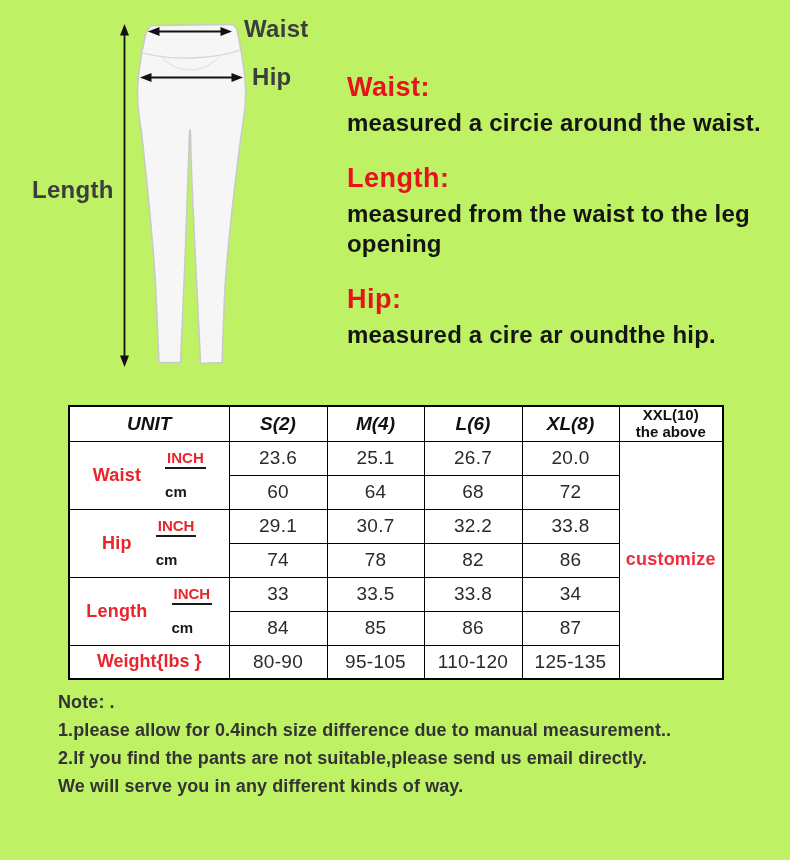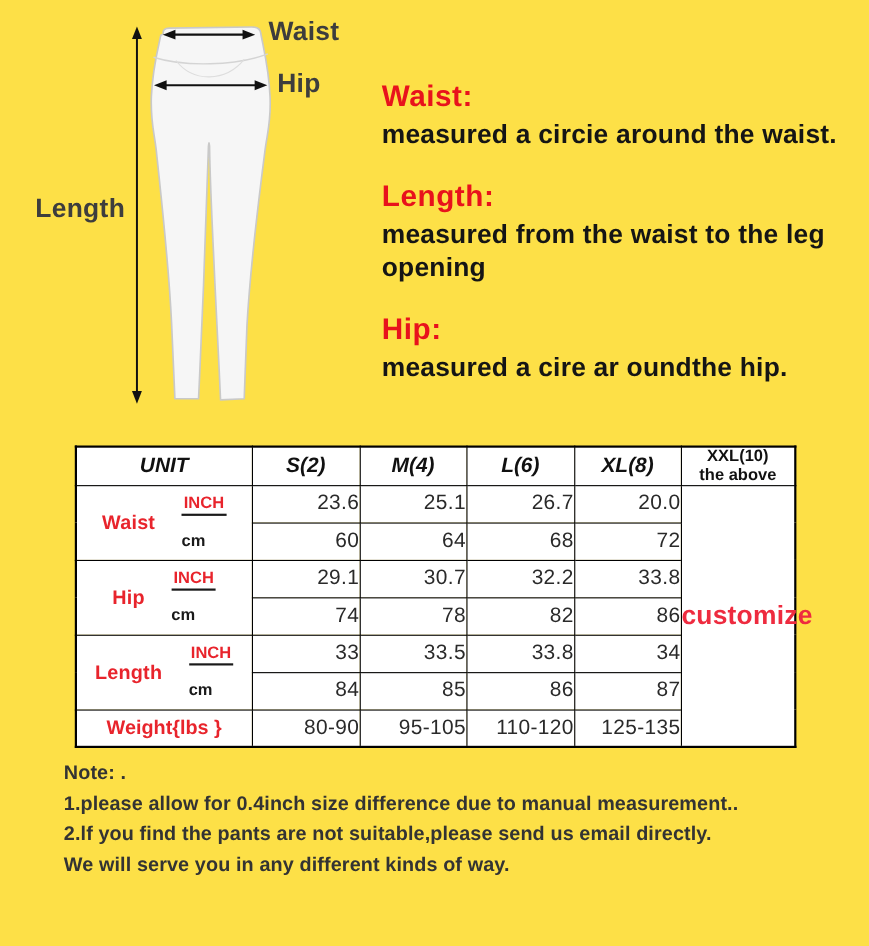--- a/index.html
+++ b/index.html
@@ -1,21 +1,21 @@
 <!DOCTYPE html>
 <html><head>
 <meta charset="utf-8">
 <style>
   * { margin: 0; padding: 0; box-sizing: border-box; }
   html, body { background: #ffffff; }
   body {
     font-family: "Liberation Sans", "DejaVu Sans", sans-serif;
     width: 790px; height: 860px; position: relative; overflow: hidden;
   }
-  .canvas { position: absolute; left: 0; top: 0; width: 790px; height: 860px; background: #fde047; }
+  .canvas { position: absolute; left: 0; top: 0; width: 790px; height: 860px; background: #bef264; }
 
   
   .diagram-svg { position: absolute; left: 0; top: 0; width: 330px; height: 400px; }
   .dlabel {
     position: absolute; color: #3d3d3d; font-weight: bold; font-size: 24px;
     letter-spacing: 0.3px; white-space: nowrap;
   }
   .dlabel.waist  { left: 244px; top: 15px; }
   .dlabel.hip    { left: 252px; top: 63px; }
   .dlabel.length { left: 32px;  top: 176px; }
@@ -38,29 +38,29 @@
     border-collapse: collapse; table-layout: fixed; width: 654px;
     border: 2px solid #000;
   }
   .size-table th, .size-table td {
     border: 1px solid #000; text-align: center; vertical-align: middle;
     padding: 0; background: #fff;
   }
   .size-table tr { height: 34px; }
   th.col-head { font-size: 19px; font-weight: bold; color: #111; font-style: italic; }
   th.col-head-xxl { font-size: 15px; font-weight: bold; color: #111; line-height: 1.12; }
-  td.value-cell { font-size: 19px; font-weight: normal; color: #2a2a2a; letter-spacing: 0.3px; text-align: right; }
+  td.value-cell { font-size: 19px; font-weight: normal; color: #2a2a2a; letter-spacing: 0.3px; }
   td.label-cell { }
   .label-wrap { display: flex; align-items: center; justify-content: center; gap: 24px; }
   .row-label { color: #e8242c; font-size: 18px; font-weight: bold; letter-spacing: 0.2px; }
   .frac { display: inline-flex; flex-direction: column; align-items: flex-start; line-height: 1.1; }
   .frac .inch { color: #e8242c; font-size: 15px; font-weight: bold; border-bottom: 2px solid #1a1a1a; padding: 0 2px 1px; }
   .frac .cm   { color: #1a1a1a; font-size: 15px; font-weight: bold; padding-top: 15px; }
   td.weight-label { color: #e8242c; font-size: 18px; font-weight: bold; }
-  td.customize-cell { color: #ee2b3f; font-size: 24px; font-weight: bold; letter-spacing: 0.2px; }
+  td.customize-cell { color: #ee2b3f; font-size: 18px; font-weight: bold; letter-spacing: 0.2px; }
 
   
   .notes { position: absolute; left: 58px; top: 688px; width: 700px; }
   .notes div { color: #333; font-size: 18px; font-weight: bold; line-height: 28px; letter-spacing: 0.1px; }
 </style>
 </head>
 <body>
 
 <div class="canvas">
 

